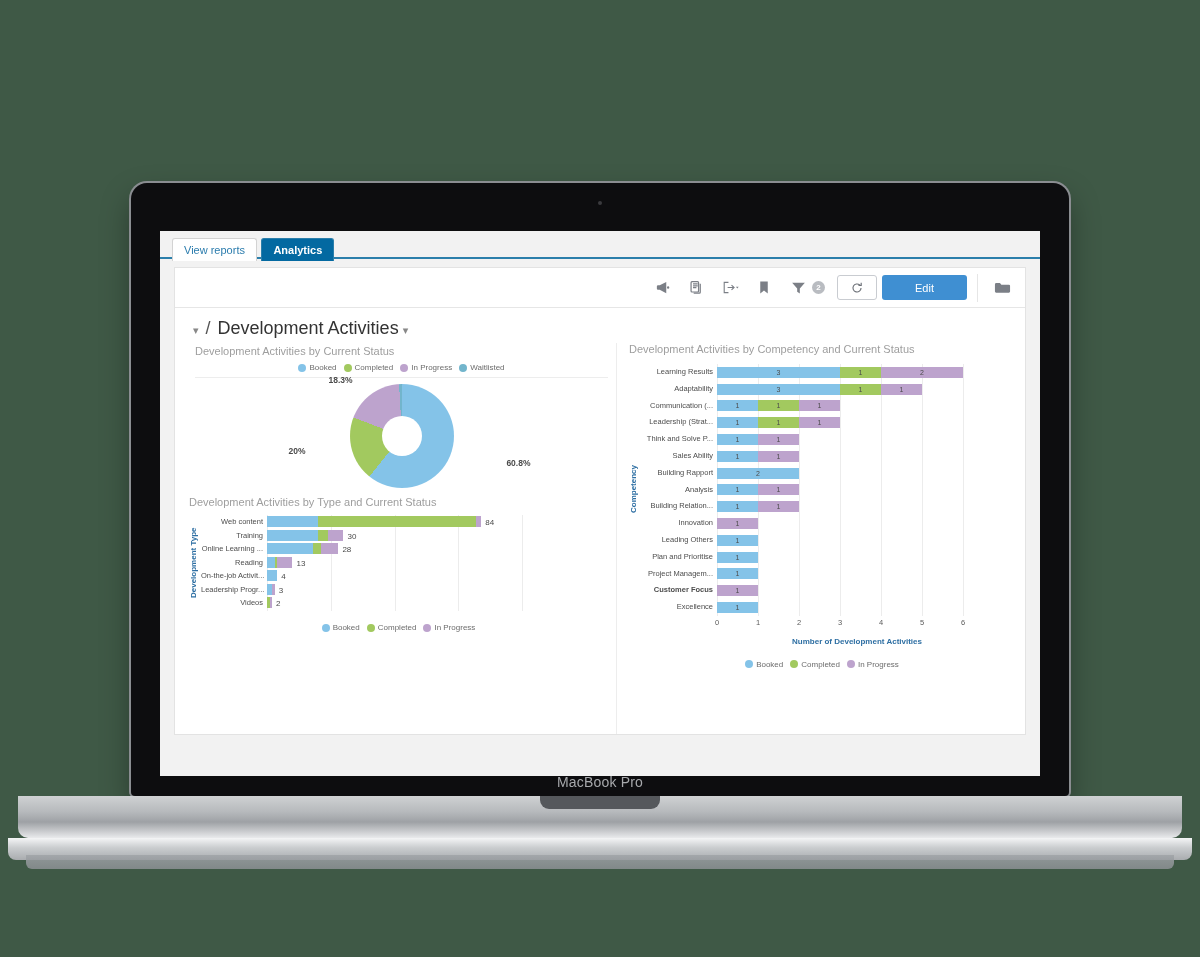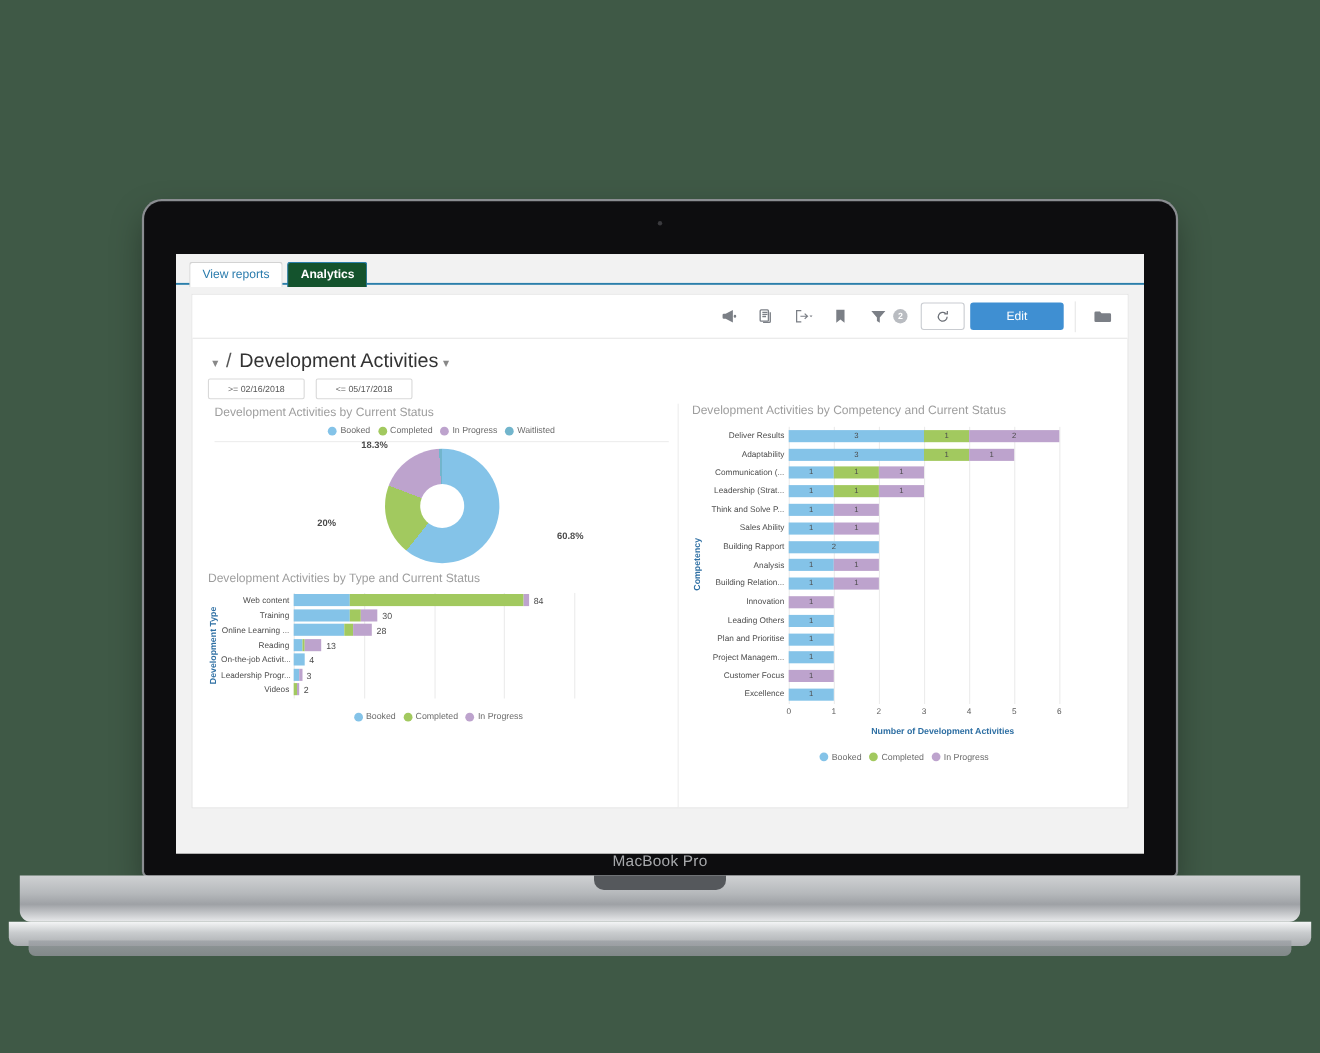--- a/index.html
+++ b/index.html
@@ -55,21 +55,21 @@
   }
 
   
   .tabbar { height:26px; background:#f2f2f2; padding:6px 0 0 12px; position:relative; }
   .tab {
     display:inline-block; font-size:11px; padding:5px 11px 5px;
     border:1px solid #d3d3d3; border-bottom:none; background:#fff;
     color:#2b7cad; border-radius:3px 3px 0 0; cursor:pointer;
     position:relative; top:1px;
   }
-  .tab.active { background:#14532d; border-color:#2b7fab; color:#fff; font-weight:bold; }
+  .tab.active { background:#0369a1; border-color:#2b7fab; color:#fff; font-weight:bold; }
   .tabrule { height:2px; background:#2b7fab; margin-top:0; }
 
   .workspace { background:#f2f2f2; height:517px; padding:8px 14px 0; }
   .panel { background:#fff; border:1px solid #e3e3e3; height:468px; display:flex; flex-direction:column; }
 
   .toolbar {
     height:40px; border-bottom:1px solid #e6e6e6;
     display:flex; align-items:center; justify-content:flex-end;
     padding:0 6px 0 10px; gap:0px; background:#fff;
   }
@@ -214,24 +214,20 @@
               </svg>
             </div>
           </div>
 
           <div class="titlebar">
             <div class="title-row">
               <span class="caret">▾</span>
               <span class="t-slash">/</span>
               <span class="t-dark">Development Activities</span>
               <span class="caret">▾</span>
-            </div>
-            <div class="chips">
-              <div class="chip">&gt;= 02/16/2018</div>
-              <div class="chip">&lt;= 05/17/2018</div>
             </div>
           </div>
 
           <div class="dash">
 
             <div class="dash-left">
 
               <div class="row-top">
 
 
@@ -366,34 +362,34 @@
                     </span>
                   </div>
               </div>
             </div>
 
             <div class="dash-right">
               <div class="chart-title">Development Activities by Competency and Current Status</div>
               <div style="display:flex;margin-top:9px;">
                 <div class="vtitle" style="height:250px;width:12px;">Competency</div>
                 <div style="width:76px;" id="comp-labels">
-                    <div class="blabel" style="height: 16.8px; line-height: 16.8px;">Deliver Results</div>
+                    <div class="blabel" style="height: 16.8px; line-height: 16.8px;">Learning Results</div>
                     <div class="blabel" style="height: 16.8px; line-height: 16.8px;">Adaptability</div>
                     <div class="blabel" style="height: 16.8px; line-height: 16.8px;">Communication (...</div>
                     <div class="blabel" style="height: 16.8px; line-height: 16.8px;">Leadership (Strat...</div>
                     <div class="blabel" style="height: 16.8px; line-height: 16.8px;">Think and Solve P...</div>
                     <div class="blabel" style="height: 16.8px; line-height: 16.8px;">Sales Ability</div>
                     <div class="blabel" style="height: 16.8px; line-height: 16.8px;">Building Rapport</div>
                     <div class="blabel" style="height: 16.8px; line-height: 16.8px;">Analysis</div>
                     <div class="blabel" style="height: 16.8px; line-height: 16.8px;">Building Relation...</div>
                     <div class="blabel" style="height: 16.8px; line-height: 16.8px;">Innovation</div>
                     <div class="blabel" style="height: 16.8px; line-height: 16.8px;">Leading Others</div>
                     <div class="blabel" style="height: 16.8px; line-height: 16.8px;">Plan and Prioritise</div>
                     <div class="blabel" style="height: 16.8px; line-height: 16.8px;">Project Managem...</div>
-                    <div class="blabel" style="height: 16.8px; line-height: 16.8px;">Customer Focus</div>
+                    <div class="blabel" style="height: 16.8px; line-height: 16.8px; font-weight: bold;">Customer Focus</div>
                     <div class="blabel" style="height: 16.8px; line-height: 16.8px;">Excellence</div>
                   </div>
                 <div style="flex:1;position:relative;" id="comp-plot">
                     <div class="gridline" style="left: 0px;"></div>
                     <div class="gridline" style="left: 41px;"></div>
                     <div class="gridline" style="left: 82px;"></div>
                     <div class="gridline" style="left: 123px;"></div>
                     <div class="gridline" style="left: 164px;"></div>
                     <div class="gridline" style="left: 205px;"></div>
                     <div class="gridline" style="left: 246px;"></div>

